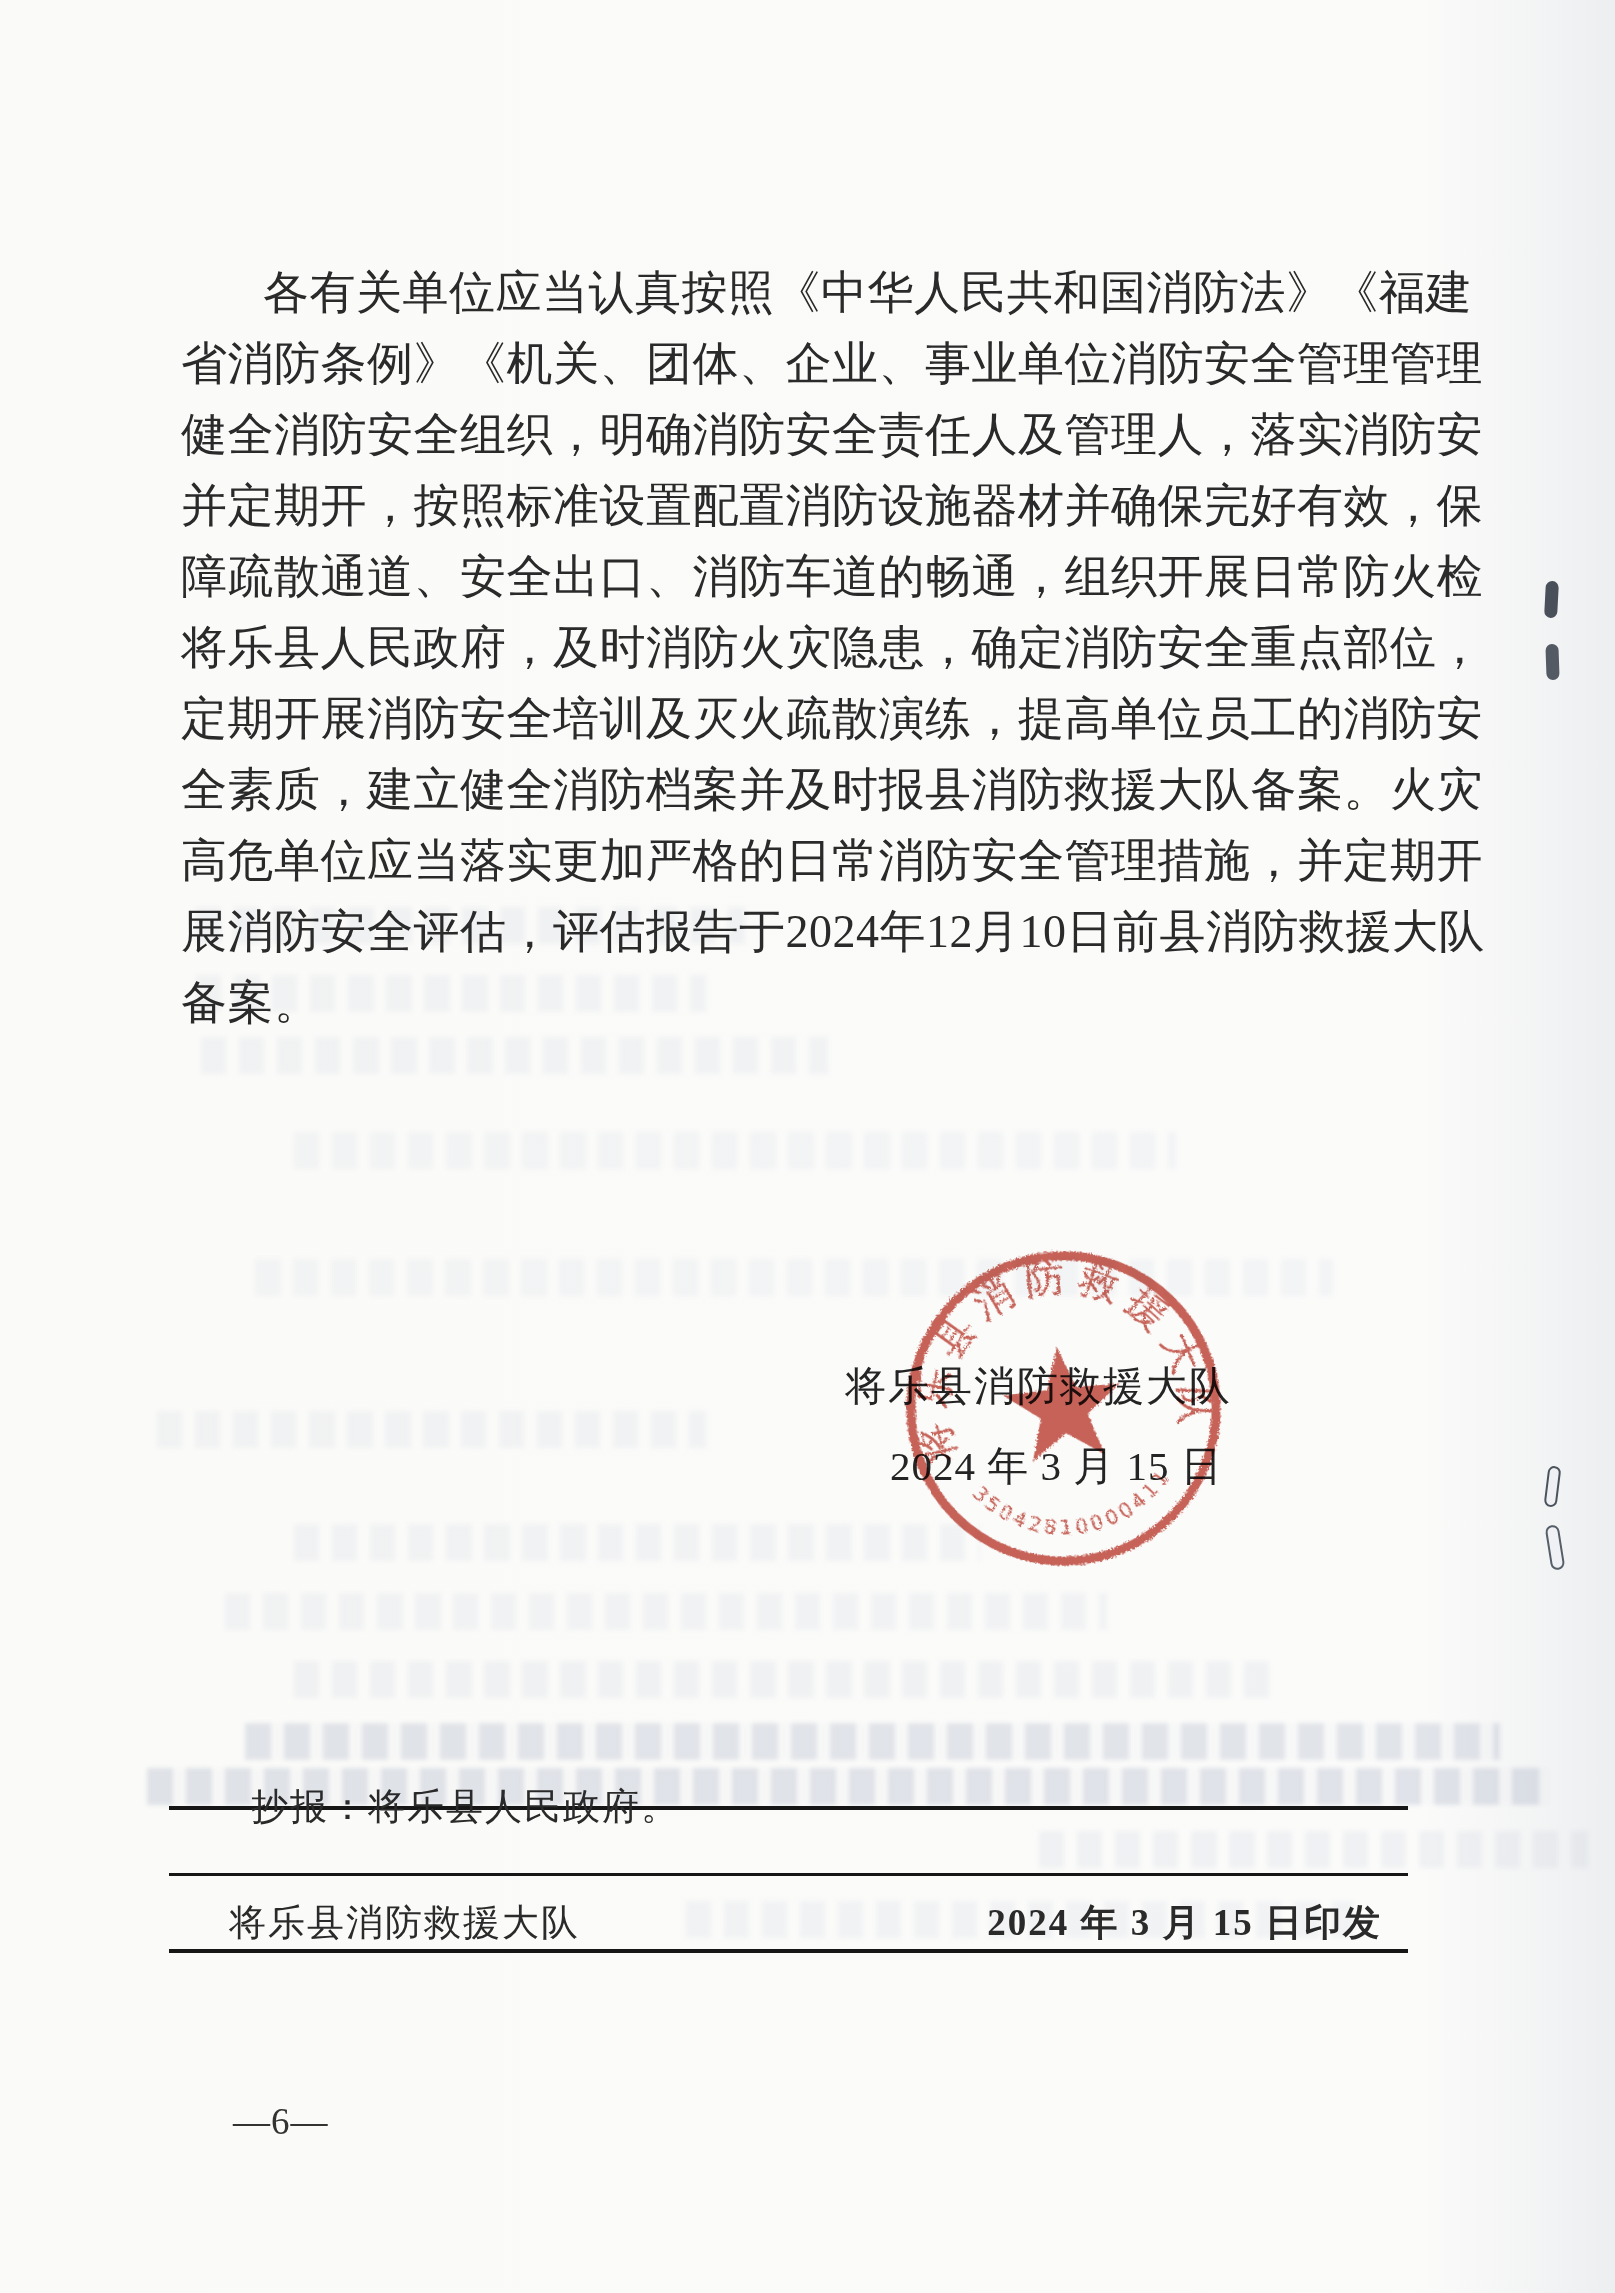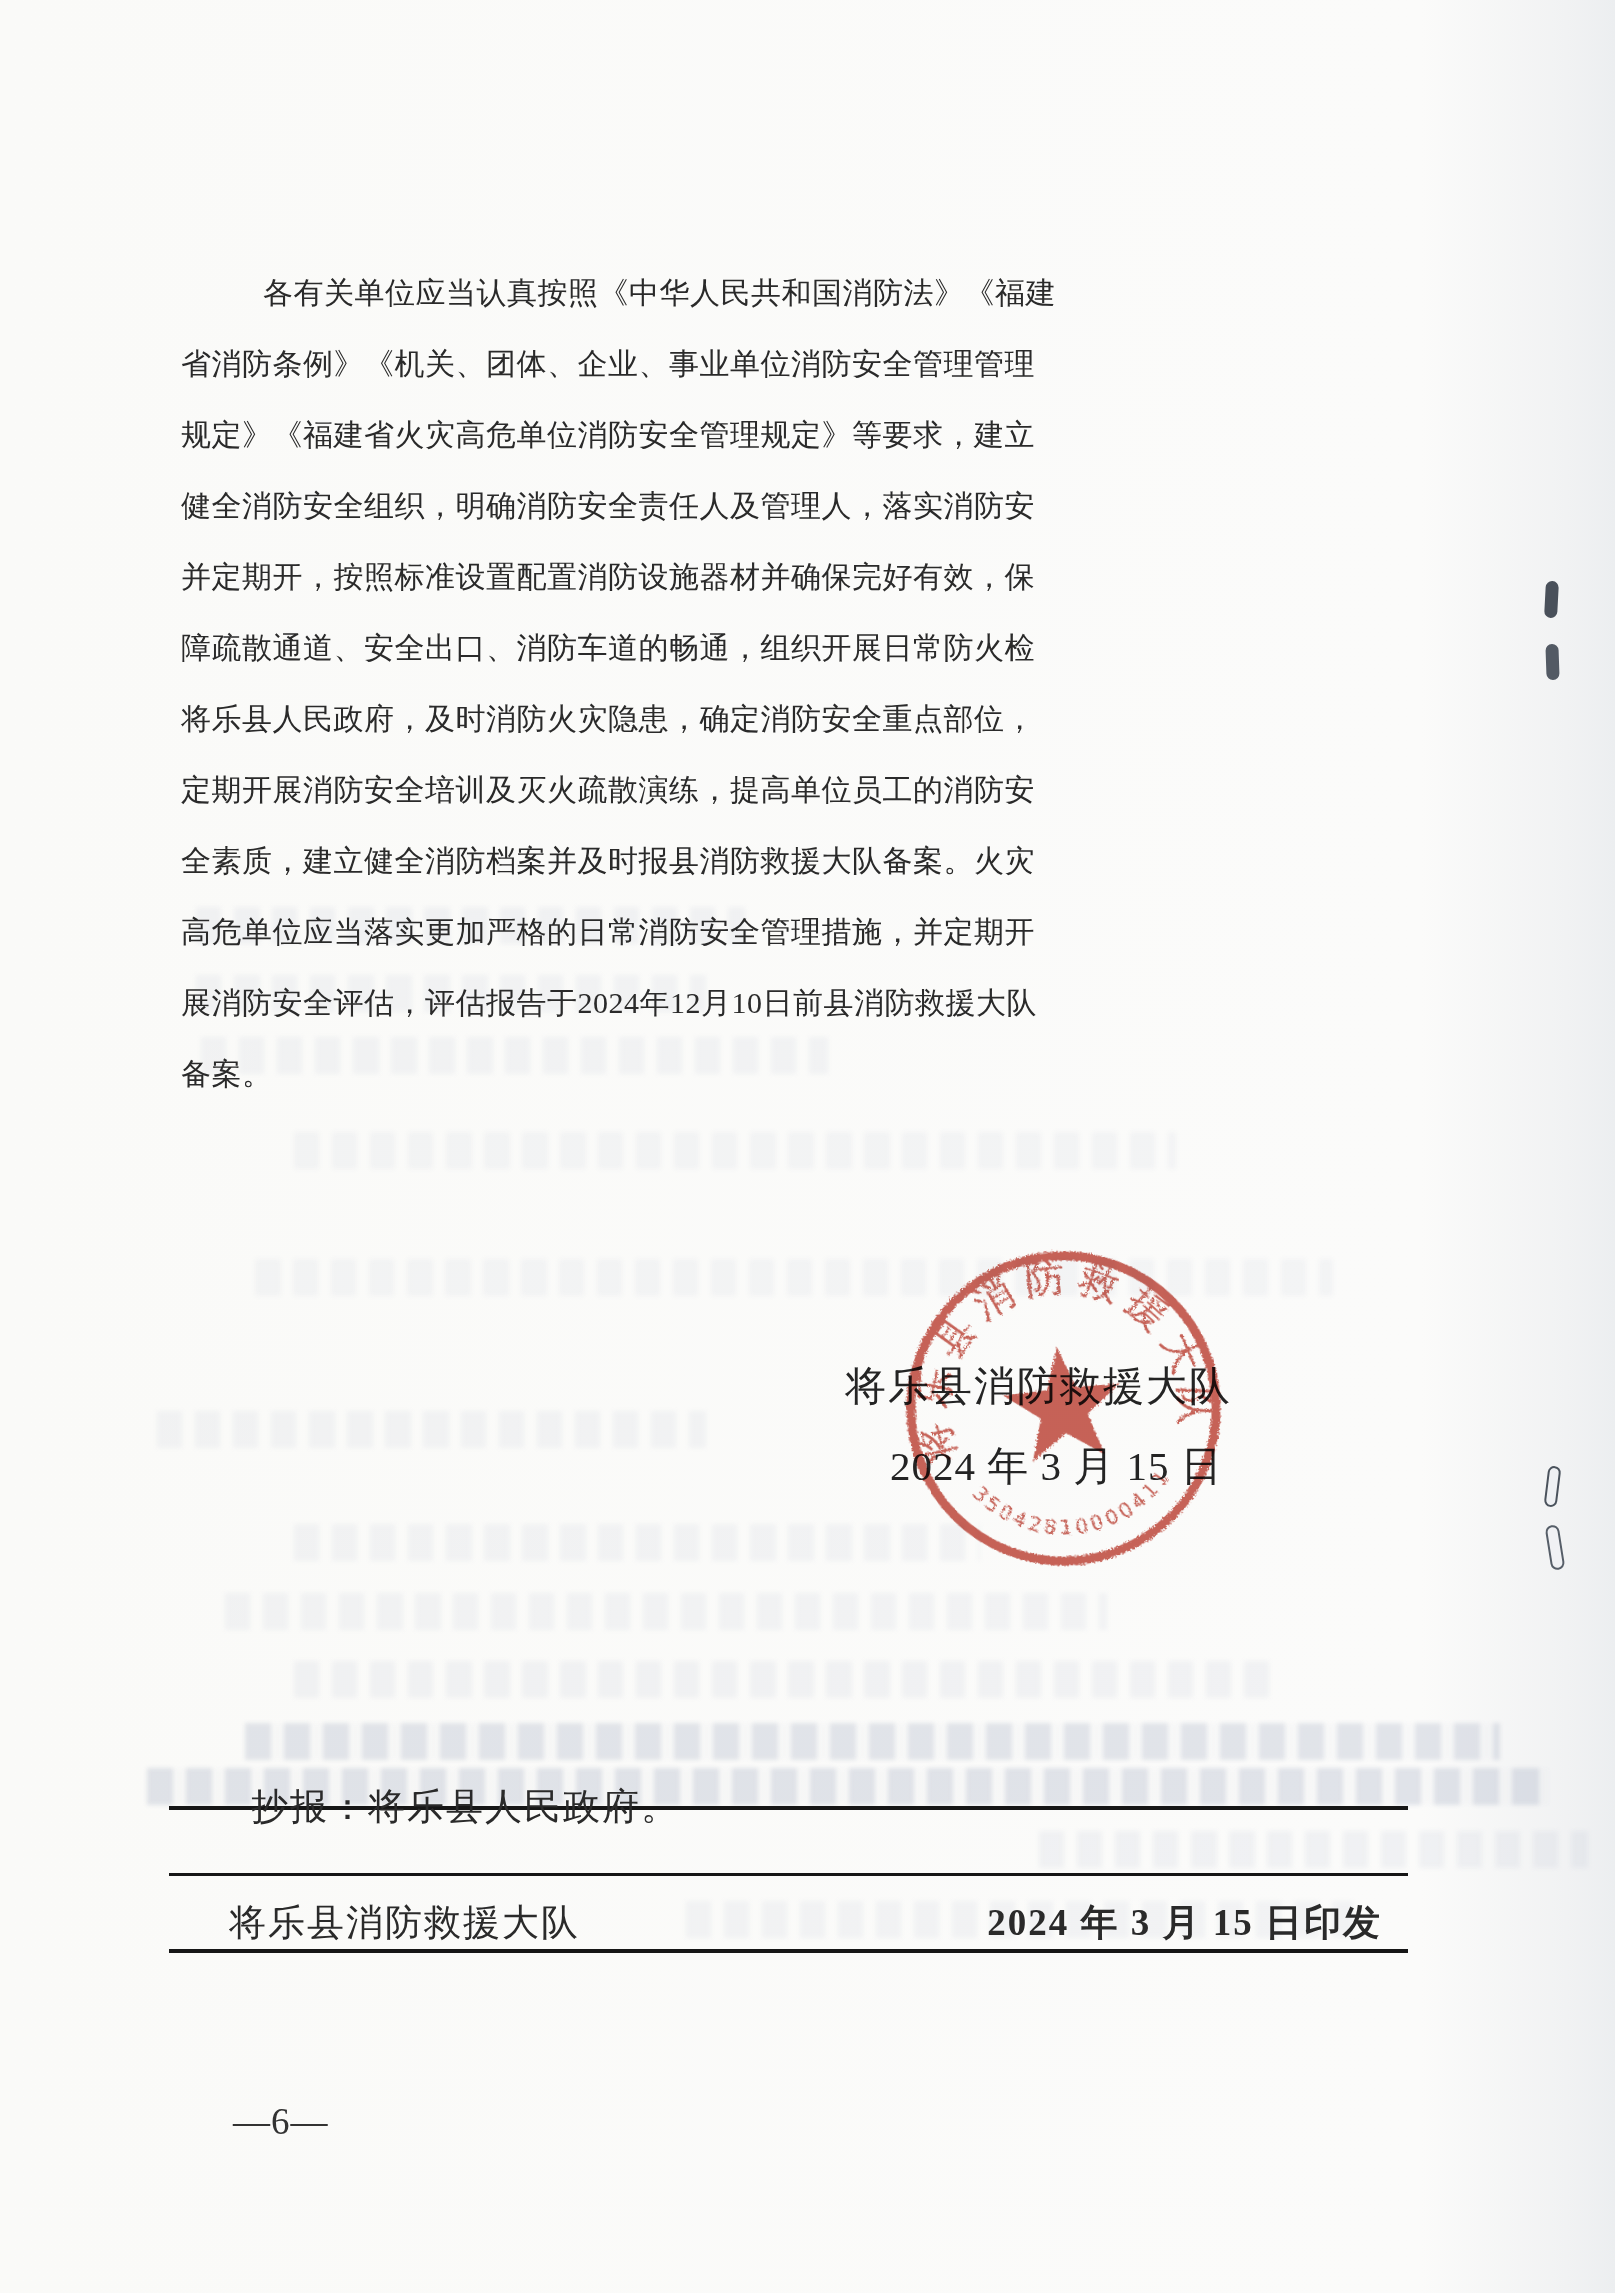--- a/index.html
+++ b/index.html
@@ -8,21 +8,21 @@
     width:1615px;height:2294px;
     margin:0 auto;
     background:linear-gradient(90deg,#fafaf8 0%,#fbfbfa 88%,#f1f2f3 97%,#eceef0 100%);
     overflow:hidden;
     font-family:"Liberation Serif","DejaVu Serif",serif;
     color:#262626;
   }
   
   .body-text{
     position:absolute;left:181px;top:257px;width:1096px;
-    font-size:30px;line-height:71px;
+    font-size:46px;line-height:71px;
     color:#2a2a2a;
     letter-spacing:0.5px;
   }
   .body-text .line{white-space:nowrap;}
   .body-text .indent{ text-indent:82px; }
   
   .sig-org{
     position:absolute;left:845px;top:1359px;
     font-size:41px;letter-spacing:2px;white-space:nowrap;color:#242424;
   }
@@ -93,21 +93,20 @@
   <div class="ghost" style="left:225px;top:1593px;width:882px;opacity:.5"></div>
   <div class="ghost" style="left:294px;top:1661px;width:980px;opacity:.55"></div>
   <div class="ghost strong" style="left:245px;top:1723px;width:1255px;opacity:.7"></div>
   <div class="ghost strong" style="left:147px;top:1768px;width:1402px;opacity:.75"></div>
   <div class="ghost" style="left:1039px;top:1831px;width:549px;opacity:.6"></div>
   <div class="ghost" style="left:686px;top:1901px;width:667px;opacity:.5"></div>
 
   <div class="body-text">
     <div class="line indent">各有关单位应当认真按照《中华人民共和国消防法》《福建</div>
     <div class="line">省消防条例》《机关、团体、企业、事业单位消防安全管理管理</div>
-    <div class="line">规定》《福建省火灾高危单位消防安全管理规定》等要求，建立</div>
     <div class="line">健全消防安全组织，明确消防安全责任人及管理人，落实消防安</div>
     <div class="line">并定期开，按照标准设置配置消防设施器材并确保完好有效，保</div>
     <div class="line">障疏散通道、安全出口、消防车道的畅通，组织开展日常防火检</div>
     <div class="line">将乐县人民政府，及时消防火灾隐患，确定消防安全重点部位，</div>
     <div class="line">定期开展消防安全培训及灭火疏散演练，提高单位员工的消防安</div>
     <div class="line">全素质，建立健全消防档案并及时报县消防救援大队备案。火灾</div>
     <div class="line">高危单位应当落实更加严格的日常消防安全管理措施，并定期开</div>
     <div class="line">展消防安全评估，评估报告于2024年12月10日前县消防救援大队</div>
     <div class="line">备案。</div>
   </div>

